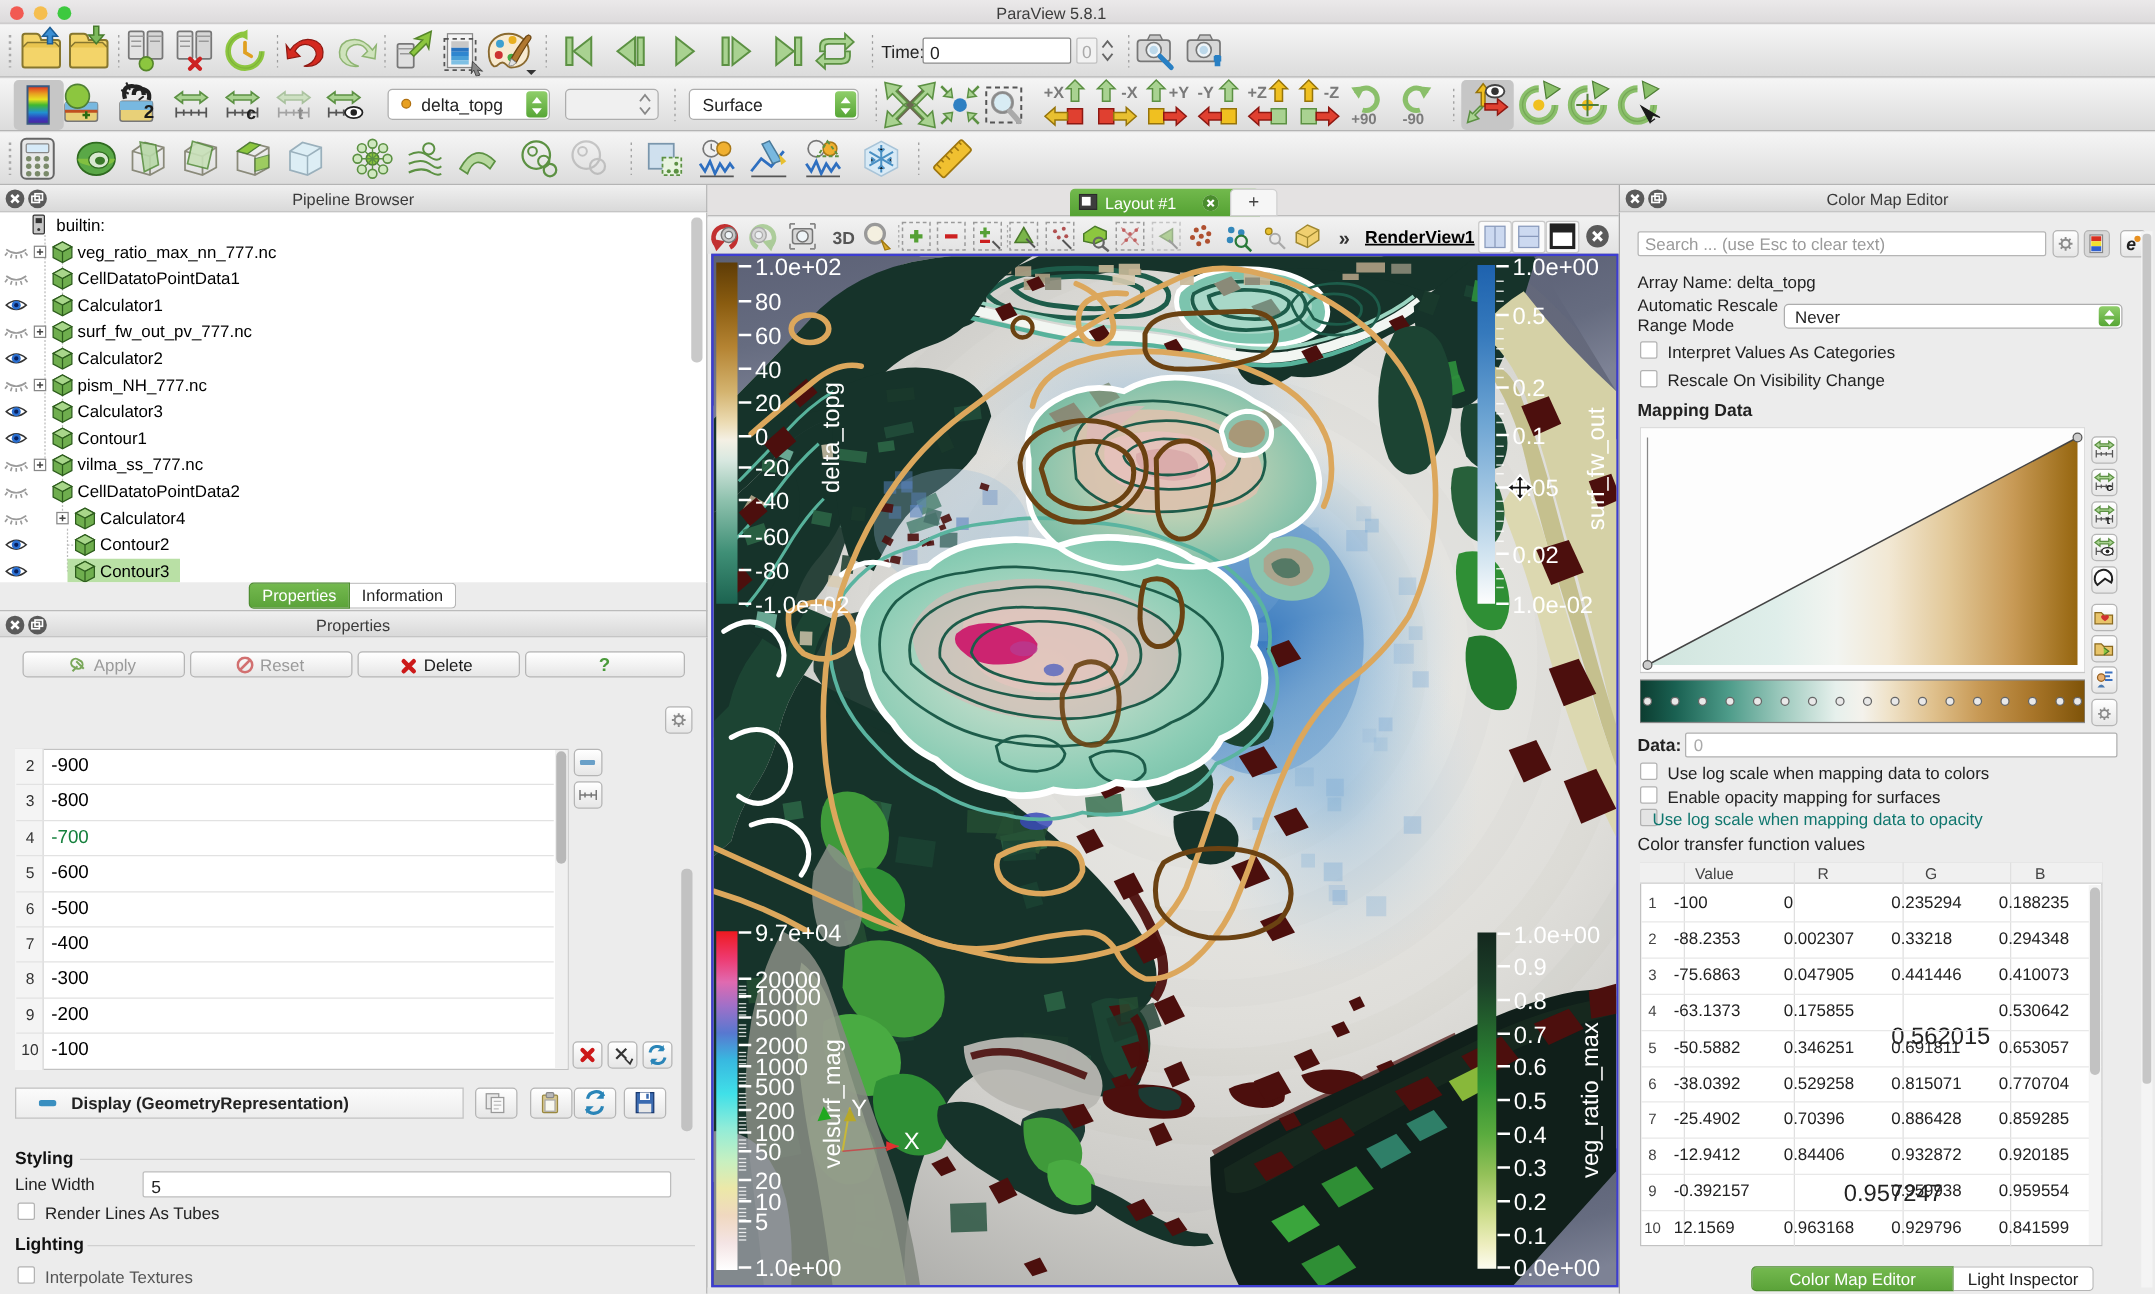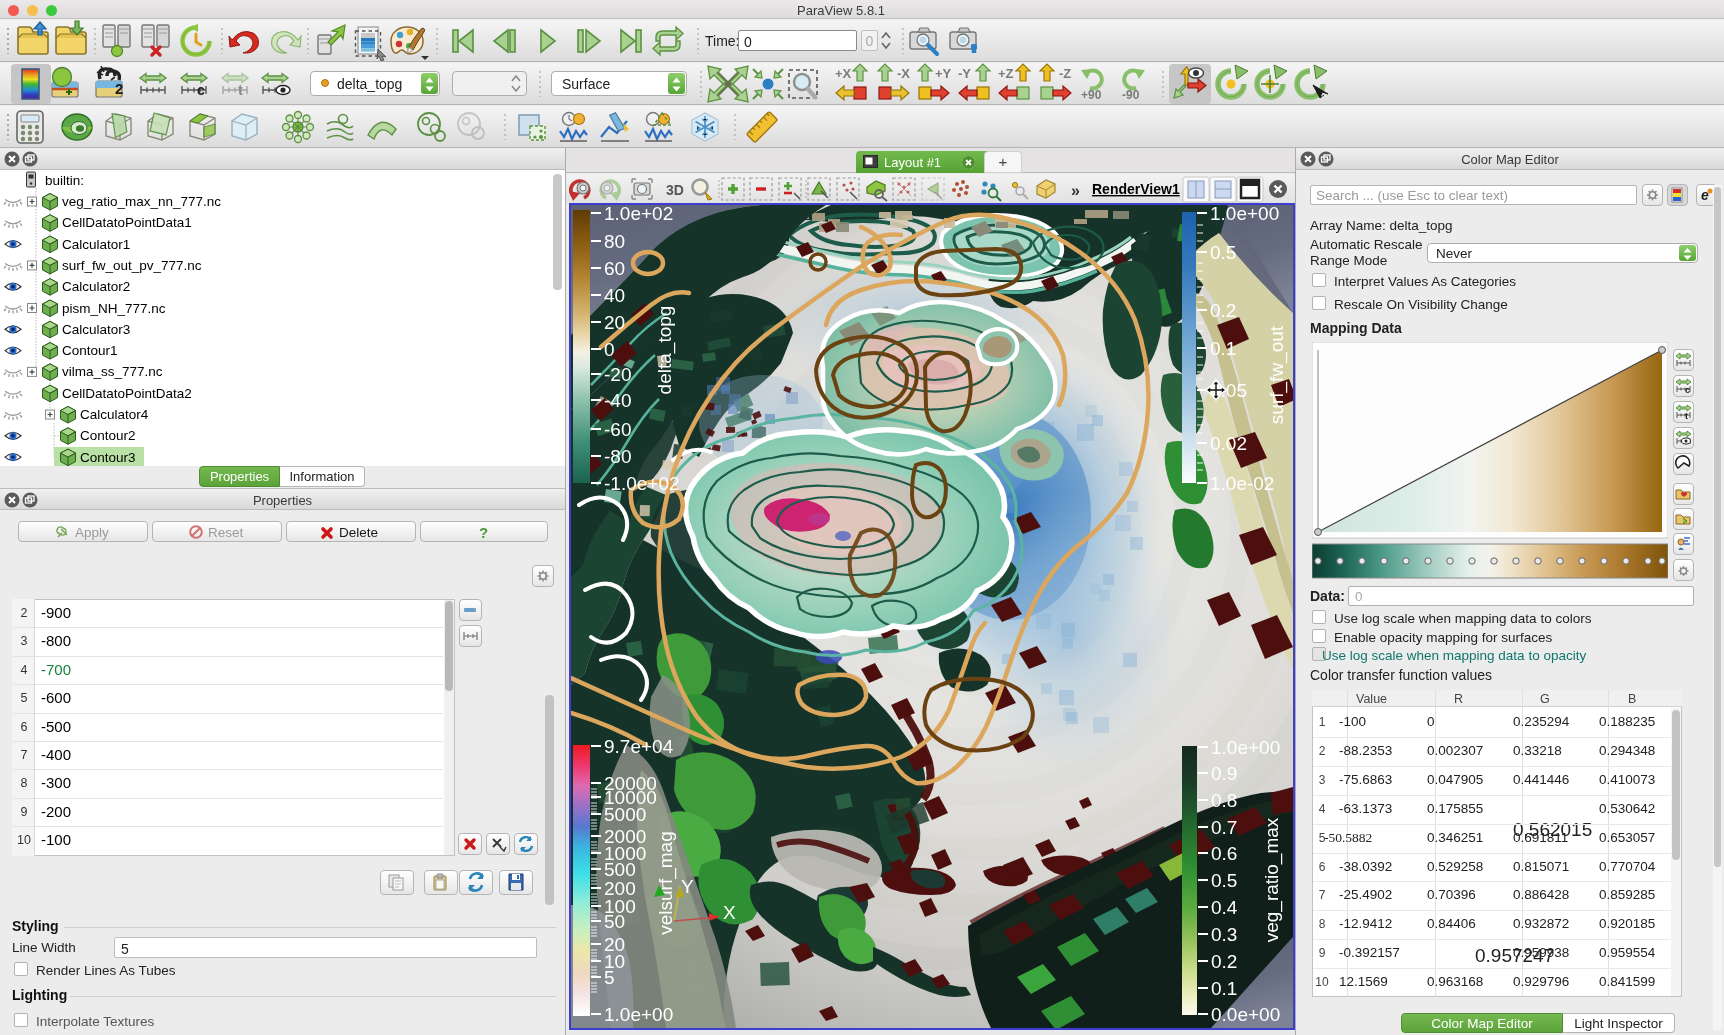--- a/index.html
+++ b/index.html
@@ -511,20 +511,21 @@
 <line x1="735" y1="8" x2="735" y2="34" stroke="#9a9a9a" stroke-width="1" stroke-dasharray="2 3"></line>
 
 <g transform="translate(762,21) rotate(-45)">
         <rect x="-16" y="-6" width="32" height="12" rx="2" fill="#f0c030" stroke="#a07810" stroke-width="1.4"></rect>
         <path d="M-12,-6 L-12,-1 M-7,-6 L-7,-3 M-2,-6 L-2,-1 M3,-6 L3,-3 M8,-6 L8,-1 M13,-6 L13,-3" stroke="#a07810" stroke-width="1.3"></path>
       </g>
 </svg>
 </div>
 
 <div class="abs" style="left:0;top:148px;width:566px;height:22px;background:linear-gradient(#f0f0f0,#d9d9d9);border-bottom:1px solid #bbb;border-right:1px solid #aaa;">
+  <div class="ptitle" style="top:4px;">Pipeline Browser</div>
   <svg class="abs" style="left:4px;top:3px;" width="40" height="16">
     <circle cx="8" cy="8" r="7.5" fill="#5a5a5a"></circle>
       <path d="M5 5 L11 11 M11 5 L5 11" stroke="#fff" stroke-width="2"></path>
     <circle cx="26" cy="8" r="7.5" fill="#5a5a5a"></circle>
       <rect x="21.5" y="6" width="6" height="5" fill="none" stroke="#fff" stroke-width="1.3"></rect>
       <rect x="24" y="4" width="6" height="5" fill="none" stroke="#fff" stroke-width="1.3"></rect>
   </svg>
 </div>
 <div class="abs" id="ptree" style="left:0;top:170px;width:566px;height:296px;background:#fff;border-right:1px solid #aaa;overflow:hidden;">
 <svg width="566" height="296">
@@ -729,20 +730,26 @@
   <div class="abs gbtn" style="left:514px;top:323px;width:24px;height:22px;">
       <svg width="22" height="20">
         <path d="M5,8 A6,6 0 0 1 16,6 M17,12 A6,6 0 0 1 6,14" fill="none" stroke="#2a85b8" stroke-width="2.4"></path>
         <path d="M16,2 L16,7 L11,7 Z" fill="#2a85b8"></path>
         <path d="M6,18 L6,13 L11,13 Z" fill="#2a85b8"></path>
       </svg>
     </div>
 
   <div class="abs" style="left:545px;top:185px;width:9px;height:210px;background:#c2c2c2;border-radius:4px;"></div>
 
+  <div class="abs" style="left:12px;top:360px;width:359px;height:25px;background:linear-gradient(#fbfbfb,#ededed);border:1px solid #c2c2c2;">
+    <svg class="abs" style="left:18px;top:8px;" width="16" height="8">
+        <rect x="0" y="1" width="14" height="5" rx="2" fill="#3a8fc0"></rect>
+      </svg>
+    <span class="abs" style="left:44px;top:4px;font-size:13.5px;font-weight:bold;color:#222;">Display (GeometryRepresentation)</span>
+  </div>
   <div class="abs gbtn" style="left:380px;top:360px;width:34px;height:25px;">
       <svg width="32" height="23">
         <g transform="translate(8,4)">
           <rect x="0" y="0" width="10" height="12" fill="#e8e8e8" stroke="#999"></rect>
           <rect x="4" y="3" width="10" height="12" fill="#f8f8f8" stroke="#999"></rect>
           <path d="M6,6 L12,6 M6,9 L12,9 M6,12 L10,12" stroke="#bbb"></path>
         </g>
       </svg>
     </div>
   <div class="abs gbtn" style="left:424px;top:360px;width:34px;height:25px;">
@@ -1779,21 +1786,21 @@
 <div class="abs" style="left:217px;top:601.8px;font-size:13.5px;">0.441446</div>
 <div class="abs" style="left:303px;top:601.8px;font-size:13.5px;">0.410073</div>
 <div class="abs" style="left:17px;top:595.8px;width:368px;height:1px;background:#e8e8e8;"></div>
 <div class="abs" style="left:17px;top:631.6999999999999px;width:18px;font-size:12px;color:#444;text-align:center;">4</div>
 <div class="abs" style="left:43px;top:630.6999999999999px;font-size:13.5px;">-63.1373</div>
 <div class="abs" style="left:131px;top:630.6999999999999px;font-size:13.5px;">0.175855</div>
 <div class="abs" style="left:217px;top:649px;font-size:19px;">0.562015</div>
 <div class="abs" style="left:303px;top:630.6999999999999px;font-size:13.5px;">0.530642</div>
 <div class="abs" style="left:17px;top:624.6999999999999px;width:368px;height:1px;background:#e8e8e8;"></div>
 <div class="abs" style="left:17px;top:660.5999999999999px;width:18px;font-size:12px;color:#444;text-align:center;">5</div>
-<div class="abs" style="left:28px;top:659.5999999999999px;font-size:13.5px;font-family:Liberation Serif, serif;">-50.5882</div>
+<div class="abs" style="left:43px;top:659.5999999999999px;font-size:13.5px;">-50.5882</div>
 <div class="abs" style="left:131px;top:659.5999999999999px;font-size:13.5px;">0.346251</div>
 <div class="abs" style="left:217px;top:659.5999999999999px;font-size:13.5px;">0.691811</div>
 <div class="abs" style="left:303px;top:659.5999999999999px;font-size:13.5px;">0.653057</div>
 <div class="abs" style="left:17px;top:653.5999999999999px;width:368px;height:1px;background:#e8e8e8;"></div>
 <div class="abs" style="left:17px;top:689.4999999999999px;width:18px;font-size:12px;color:#444;text-align:center;">6</div>
 <div class="abs" style="left:43px;top:688.4999999999999px;font-size:13.5px;">-38.0392</div>
 <div class="abs" style="left:131px;top:688.4999999999999px;font-size:13.5px;">0.529258</div>
 <div class="abs" style="left:217px;top:688.4999999999999px;font-size:13.5px;">0.815071</div>
 <div class="abs" style="left:303px;top:688.4999999999999px;font-size:13.5px;">0.770704</div>
 <div class="abs" style="left:17px;top:682.4999999999999px;width:368px;height:1px;background:#e8e8e8;"></div>

